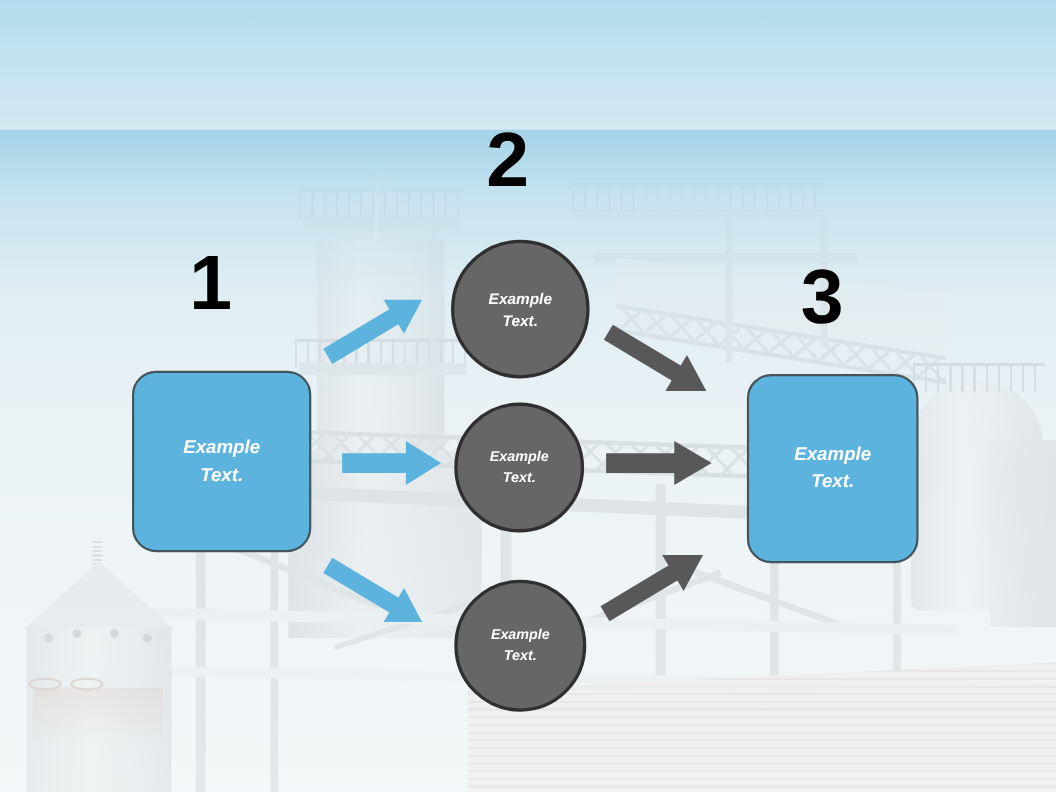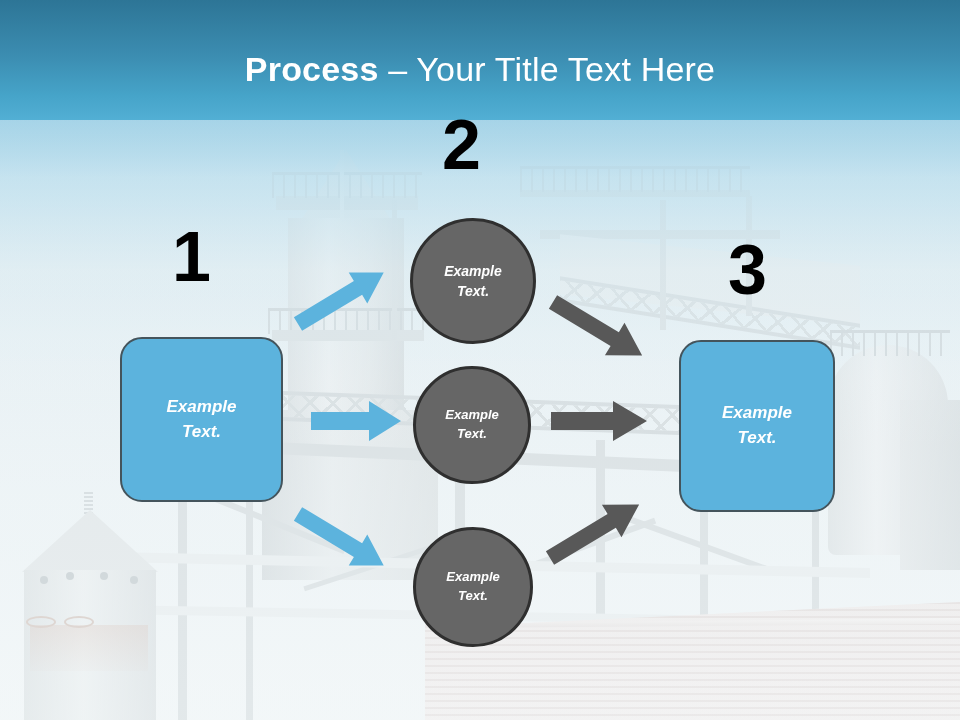--- a/index.html
+++ b/index.html
@@ -265,25 +265,20 @@
     <div class="tank2"></div>
     <div class="railing" style="left:830px; top:330px; width:120px;"></div>
 
     <div class="roof"></div>
     <div class="roof-edge"></div>
 
     <div class="haze"></div>
     <div class="wash"></div>
   </div>
 
-  <div class="header">
-    <div class="title">
-      <span class="strong">Process</span><span class="light"> – </span><span class="light">Your Title Text Here</span>
-    </div>
-  </div>
 
   <div class="layer">
 
     <div class="num" style="left:172px; top:222px;">1</div>
     <div class="num" style="left:442px; top:110px;">2</div>
     <div class="num" style="left:728px; top:235px;">3</div>
 
     <div class="box" style="left:120px; top:337px; width:163px; height:165px;">
       <span>Example</span>
       <span>Text.</span>

